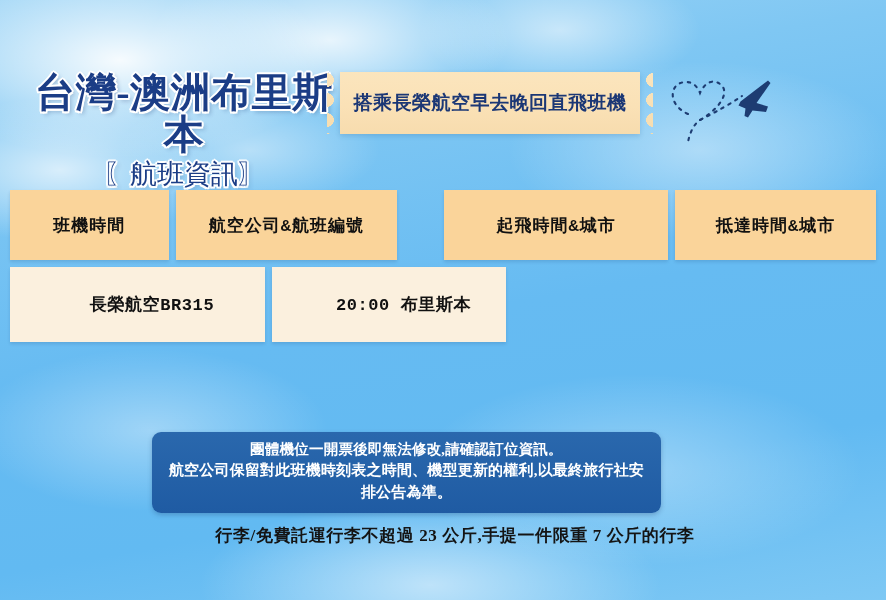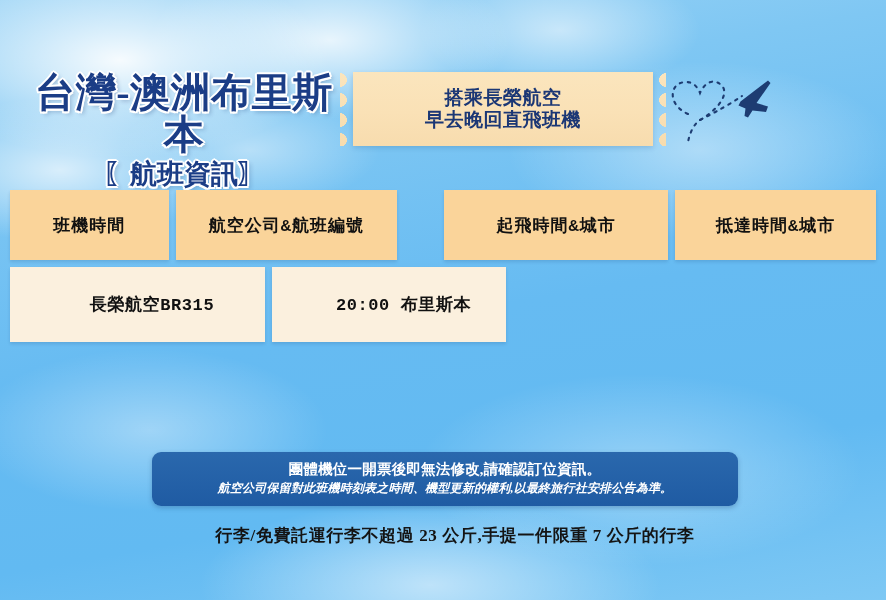--- a/index.html
+++ b/index.html
@@ -26,31 +26,31 @@
   .title-block{position:absolute;left:34px;top:72px;width:300px;text-align:center;line-height:1.05;}
   .title-main{
     font-size:40px;font-weight:bold;color:#1b3d86;letter-spacing:.5px;
     -webkit-text-stroke:0px;
     text-shadow:
       2px 0 0 #fff,-2px 0 0 #fff,0 2px 0 #fff,0 -2px 0 #fff,
       1.5px 1.5px 0 #fff,-1.5px 1.5px 0 #fff,1.5px -1.5px 0 #fff,-1.5px -1.5px 0 #fff,
       3px 3px 4px rgba(20,50,110,.30);
   }
   .title-sub{
-    margin-top:4px;font-size:27px;font-weight:bold;color:#1b3d86;
+    margin-top:4px;font-size:27px;font-weight:normal;color:#1b3d86;
     text-shadow:
       2px 0 0 #fff,-2px 0 0 #fff,0 2px 0 #fff,0 -2px 0 #fff,
       1.5px 1.5px 0 #fff,-1.5px 1.5px 0 #fff,1.5px -1.5px 0 #fff,-1.5px -1.5px 0 #fff,
       3px 3px 4px rgba(20,50,110,.30);
   }
   
   .ribbon{
-    position:absolute;left:353px;top:72px;width:300px;height:74px;
+    position:absolute;left:340px;top:72px;width:300px;height:62px;
     background:linear-gradient(180deg,#fbe5bd 0%,#fae1b6 55%,#f7dcae 100%);
-    display:flex;flex-direction:column;align-items:center;justify-content:center;
+    display:flex;flex-direction:row;align-items:center;justify-content:center;
     line-height:1.18;
     box-shadow:0 2px 5px rgba(30,70,120,.18);
   }
   .ribbon::before,.ribbon::after{
     content:"";position:absolute;top:0;width:14px;height:100%;
     background:linear-gradient(180deg,#fbe5bd 0%,#f7dcae 100%);
   }
   .ribbon::before{
     left:-13px;
     -webkit-mask:radial-gradient(circle 7px at 0 8px,#000 98%,transparent 100%) 0 0/14px 20px repeat-y;
@@ -78,28 +78,28 @@
   .c4{width:205px;}
   .head .cell{
     height:70px;background:#fad49a;
     color:#111;font-size:17px;font-weight:bold;letter-spacing:1px;
   }
   .body .cell{height:75px;font-size:17px;font-weight:bold;color:#111;letter-spacing:.6px;}
   .body .cell.c1{background:#fbeacb;}
   .body .cell.c2,.body .cell.c3,.body .cell.c4{background:#fbf0de;padding-left:29px;}
   
   .notice{
-    position:absolute;left:152px;top:452px;width:586px;
+    position:absolute;left:152px;top:432px;width:509px;
     background:linear-gradient(180deg,#2a68ad 0%,#1f5ba3 100%);
     border-radius:9px;padding:7px 12px 9px;box-sizing:border-box;
     text-align:center;color:#ffffff;line-height:1.45;
     box-shadow:0 2px 5px rgba(20,50,100,.28);
   }
   .notice-line{font-size:14.5px;font-weight:bold;letter-spacing:.2px;}
-  .notice-line.l2{font-size:12px;font-style:italic;}
+  .notice-line.l2{font-size:15px;}
   
   .baggage{
     position:absolute;left:12px;top:524px;width:886px;text-align:center;
     font-size:17px;font-weight:bold;color:#141414;letter-spacing:.6px;
   }
 </style>
 </head>
 <body>
 
 <div id="stage">

